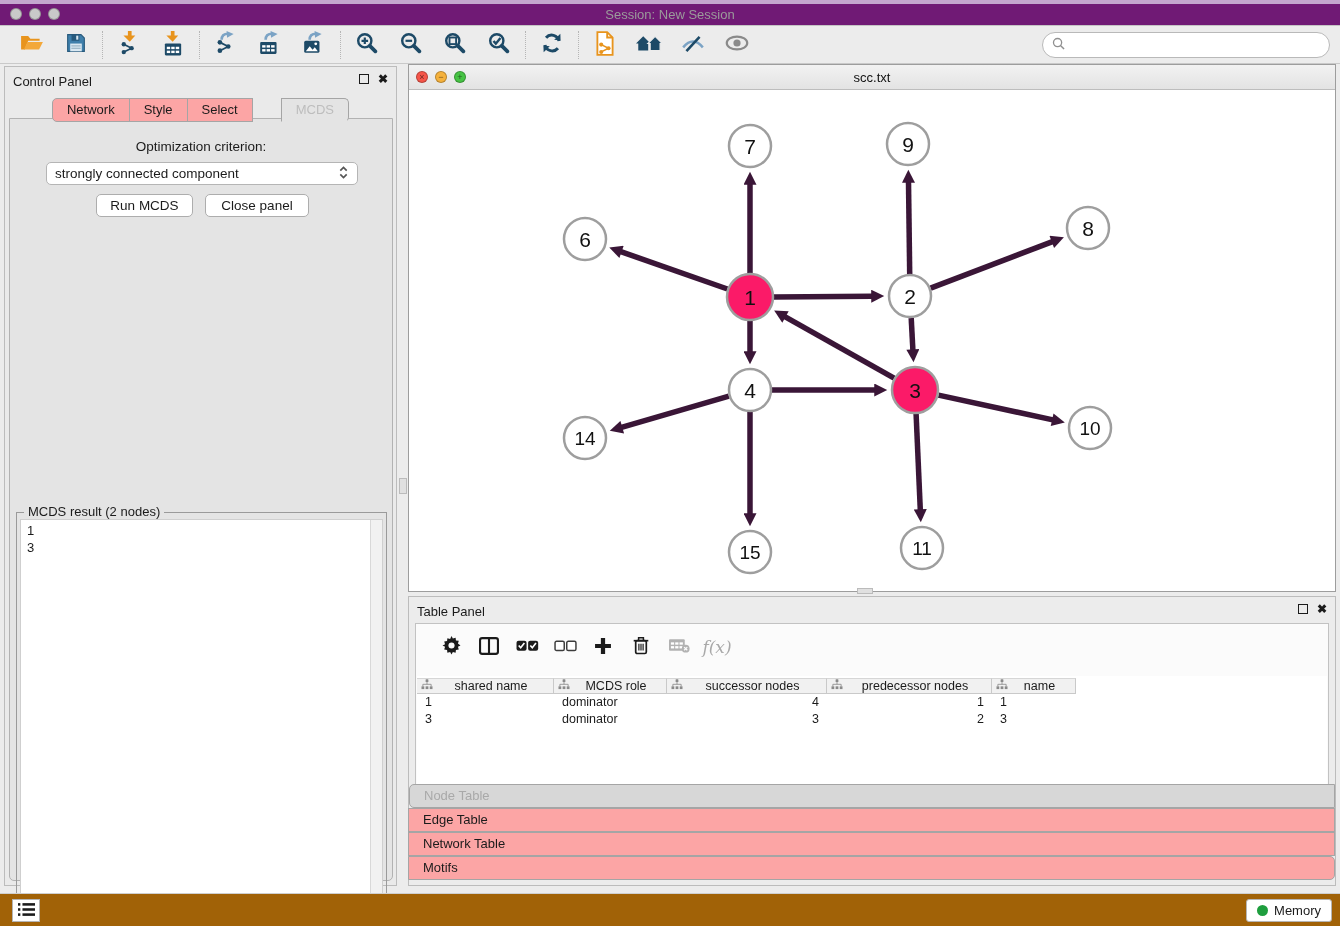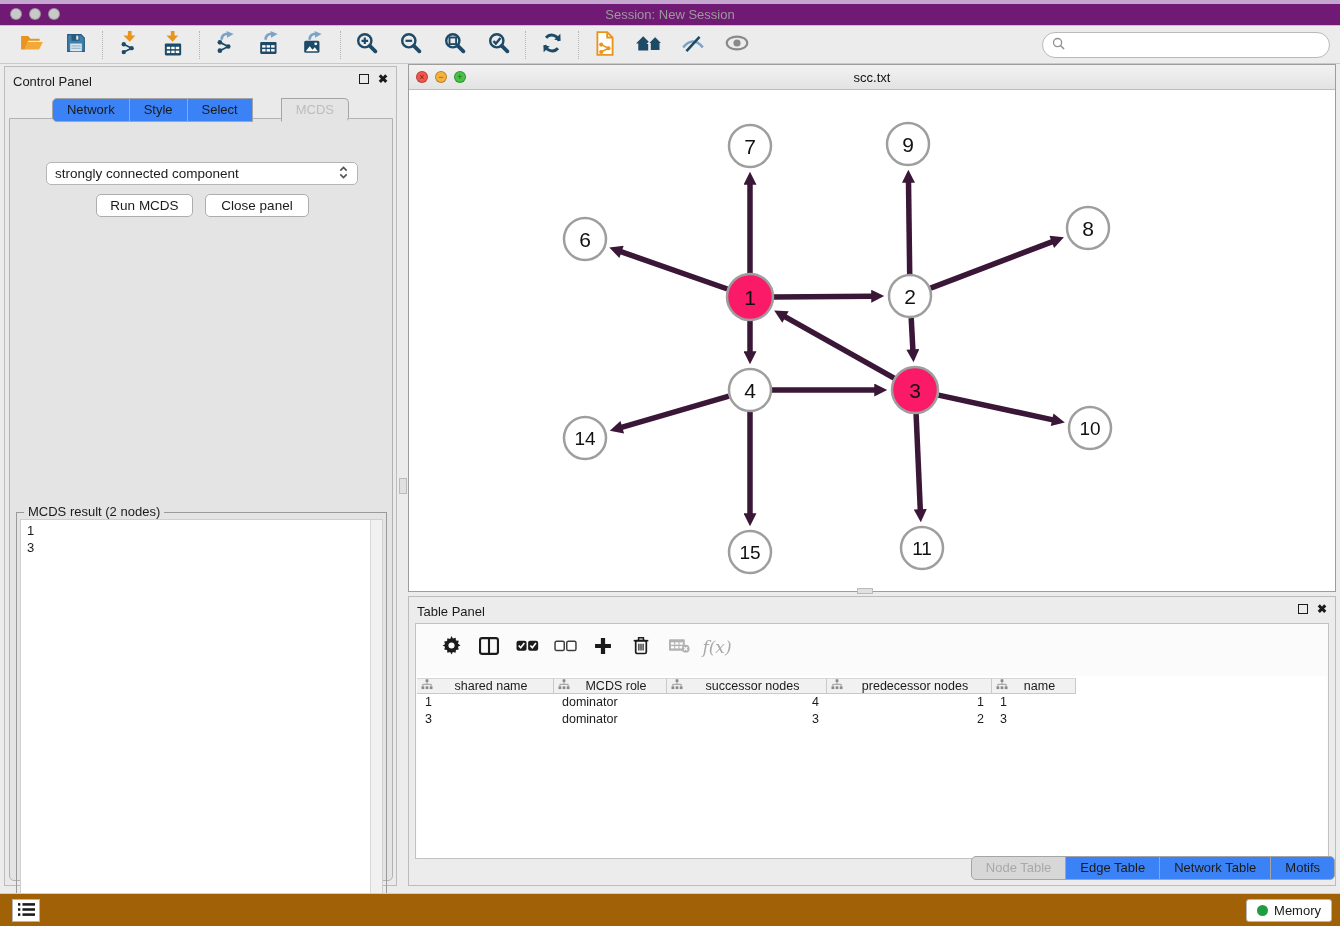--- a/index.html
+++ b/index.html
@@ -30,21 +30,21 @@
   
   .control-panel { position:absolute; left:4px; top:66px; width:393px; height:820px; background:#eaeaea;
                    border:1px solid #bcbcbc; }
   .panel-header { position:relative; height:28px; }
   .panel-header .ph-title { position:absolute; left:8px; top:7px; font-size:13px; color:#1b1b1b; }
   .ph-icons { position:absolute; right:8px; top:7px; display:flex; gap:9px; align-items:center; }
   .float-ic { width:10px; height:10px; border:1.6px solid #1b1b1b; display:inline-block; }
   .close-ic { font-size:12px; font-weight:bold; color:#1b1b1b; line-height:10px; }
 
   .cp-tabs { position:absolute; left:0; right:0; top:31px; display:flex; justify-content:center; z-index:3; }
-  .tab { border:1px solid #a5a5a5; background:#3b82f6; padding:3px 14px 4px 14px; font-size:13px; margin-left:-1px; cursor:default; }
+  .tab { border:1px solid #a5a5a5; background:#fca5a5; padding:3px 14px 4px 14px; font-size:13px; margin-left:-1px; cursor:default; }
   .tab:first-child { border-top-left-radius:5px; border-bottom-left-radius:5px; margin-left:0; }
   .tab:last-child { border-top-right-radius:5px; border-bottom-right-radius:5px; }
   .cp-tabs .tab.selected { background:#e4e4e4; color:#bdbdbd; border-bottom-color:#e4e4e4;margin-left:28px; }
 
   .cp-content { position:absolute; left:4px; top:51px; width:384px; height:763px; background:#e4e4e4;
                 border:1px solid #b2b2b2; border-radius:0 0 5px 5px; }
   .opt-label { position:absolute; left:0; right:0; top:20px; text-align:center; font-size:13.5px; }
   .criterion { position:absolute; left:36px; top:43px; width:312px; height:23px; background:#fff; border:1px solid #b5b5b5;
                border-radius:5px; display:flex; align-items:center; padding:0 8px; font-size:13.5px; }
   .criterion .chev { margin-left:auto; }
@@ -76,21 +76,21 @@
   .tp-btn { width:38px; height:34px; display:flex; align-items:center; justify-content:center; cursor:default; }
   .fx { font-family:"DejaVu Serif", serif; font-style:italic; font-size:17px; color:#a9a9a9; }
   .tp-table { position:absolute; left:1px; top:52px; right:1px; bottom:0; background:#fff; overflow:hidden; }
   .tp-head { display:flex; height:19px;align-items:center; }
   .th { display:flex; align-items:center; background:#f1f1f1; border-right:1px solid #c9c9c9; border-top:1px solid #d6d6d6;
         border-bottom:1px solid #c9c9c9; padding:0 4px; font-size:12.5px; }
   .th .th-label { flex:1; text-align:center; }
   .tr { display:flex; height:16.5px; }
   .td { font-size:12.5px; padding:0 8px; overflow:hidden; white-space:nowrap; }
 
-  .tp-tabs { position:absolute; left:0; right:0; bottom:5px; display:flex; justify-content:flex-end; }
+  .tp-tabs { position:absolute; left:0; right:0; bottom:5px; display:flex; justify-content:space-between;flex-direction:column; }
   .tp-tabs .tab.selected { background:#d7d7d7; color:#a9a9a9; }
 
   
   .statusbar { position:absolute; left:0; top:893px; width:1340px; height:40px; background:#a16207; border-top:1px solid #cfcfcf; }
   .list-btn { position:absolute; left:12px; top:5px; width:28px; height:23px; background:#fff; border:1px solid #b5b5b5;
               display:flex; align-items:center; justify-content:center; }
   .memory-btn { position:absolute; right:8px; top:5px; height:23px; padding:0 10px; background:#fff; border:1px solid #b5b5b5;
                 border-radius:3px; display:flex; align-items:center; gap:6px; font-size:13px; }
   .memory-dot { width:11px; height:11px; border-radius:50%; background:#1e9e3e; }
 </style>
@@ -291,20 +291,21 @@
         <span class="close-ic">✖</span>
       </span>
     </div>
     <div class="cp-tabs">
         <span class="tab">Network</span>
         <span class="tab">Style</span>
         <span class="tab">Select</span>
         <span class="tab selected">MCDS</span>
       </div>
     <div class="cp-content">
+      <div class="opt-label">Optimization criterion:</div>
       <div class="criterion">
         <span>strongly connected component</span>
         <span class="chev"><svg viewBox="0 0 12 14" width="11" height="13" fill="none" stroke="#555" stroke-width="1.8">
               <path d="M2.5 5 L6 1.5 L9.5 5"></path>
               <path d="M2.5 9 L6 12.5 L9.5 9"></path>
             </svg></span>
       </div>
       <div class="btn" style="left:86px; top:75px; width:97px;">Run MCDS</div>
       <div class="btn" style="left:195px; top:75px; width:104px;">Close panel</div>
       <div class="result-group">

